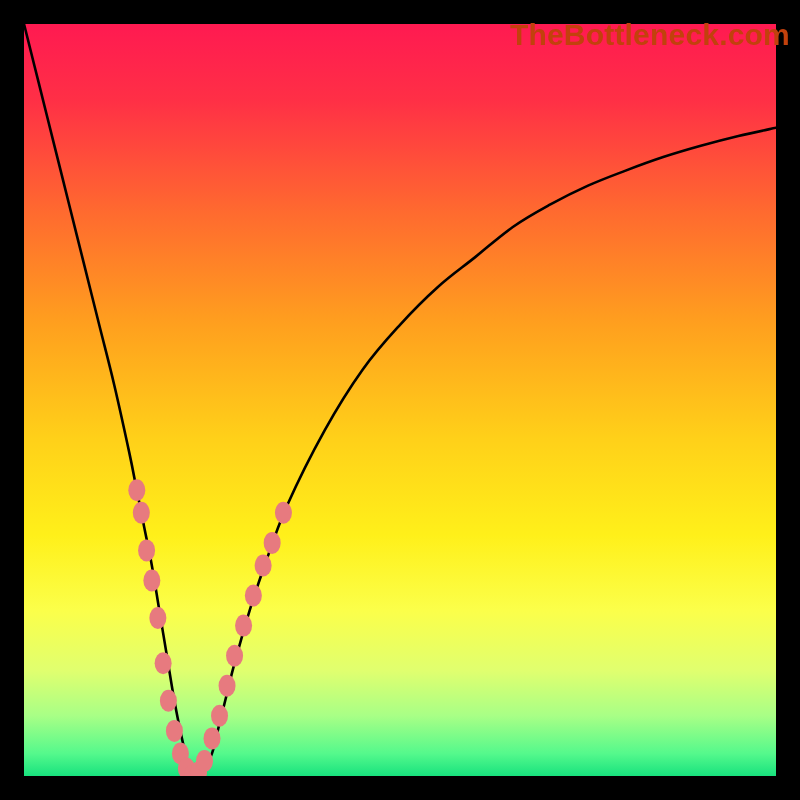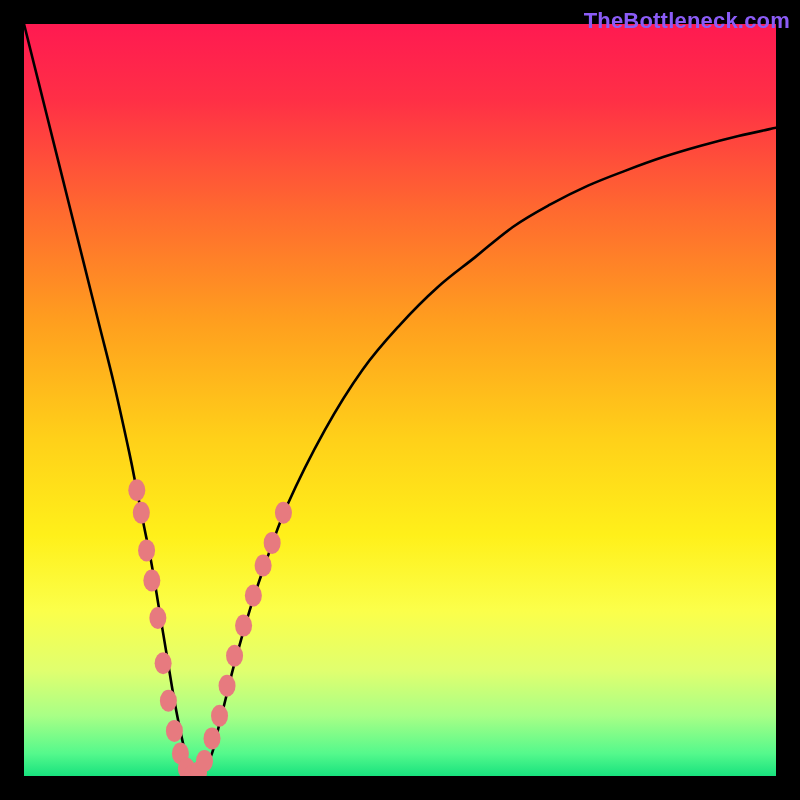--- a/index.html
+++ b/index.html
@@ -28,25 +28,25 @@
   }
   .svg-layer {
     position: absolute;
     left: 0;
     top: 0;
     width: 752px;
     height: 752px;
   }
   .watermark {
     position: absolute;
-    top: 8px;
+    top: 18px;
     right: 10px;
-    font-size: 22px;
+    font-size: 30px;
     font-weight: 600;
-    color: #8b5cf6;
+    color: #c2410c;
     letter-spacing: 0.2px;
     font-family: Arial, Helvetica, sans-serif;
   }
 </style>
 </head>
 <body>
 
 <div class="frame">
   <svg class="plot-bg" viewBox="0 0 752 752" preserveAspectRatio="none">
     <defs>

